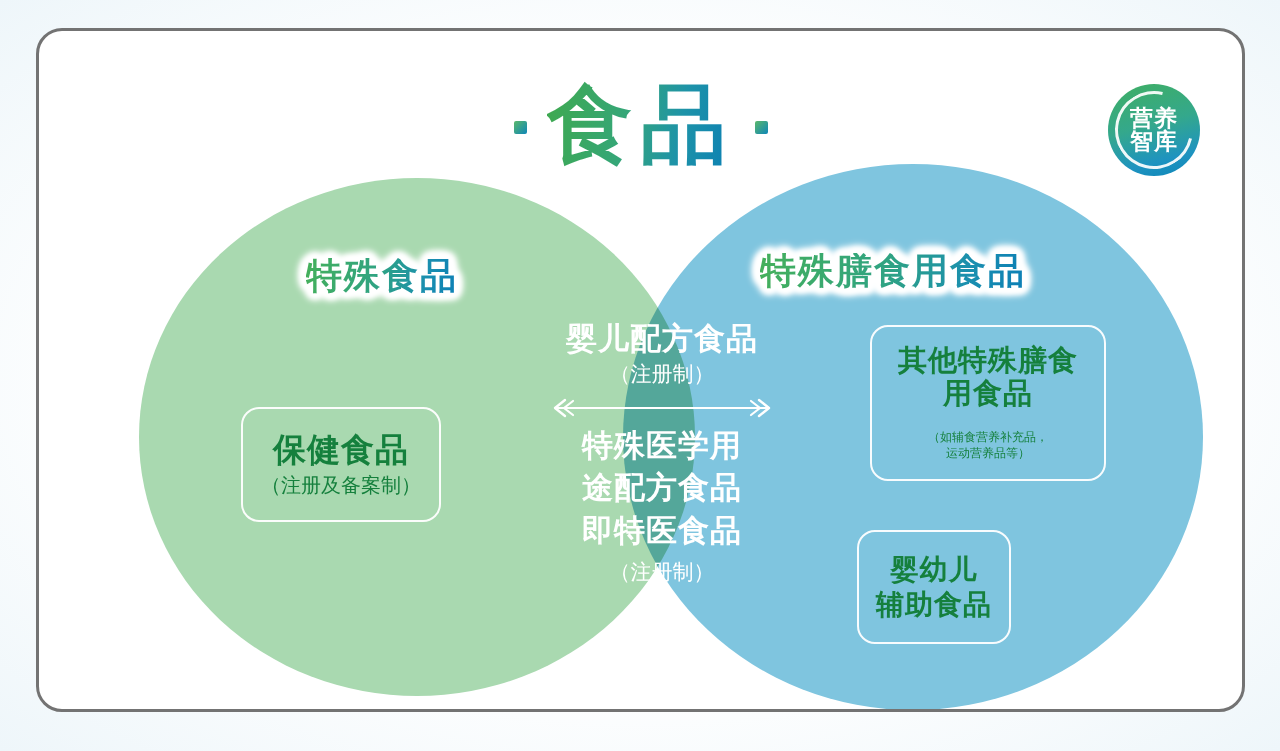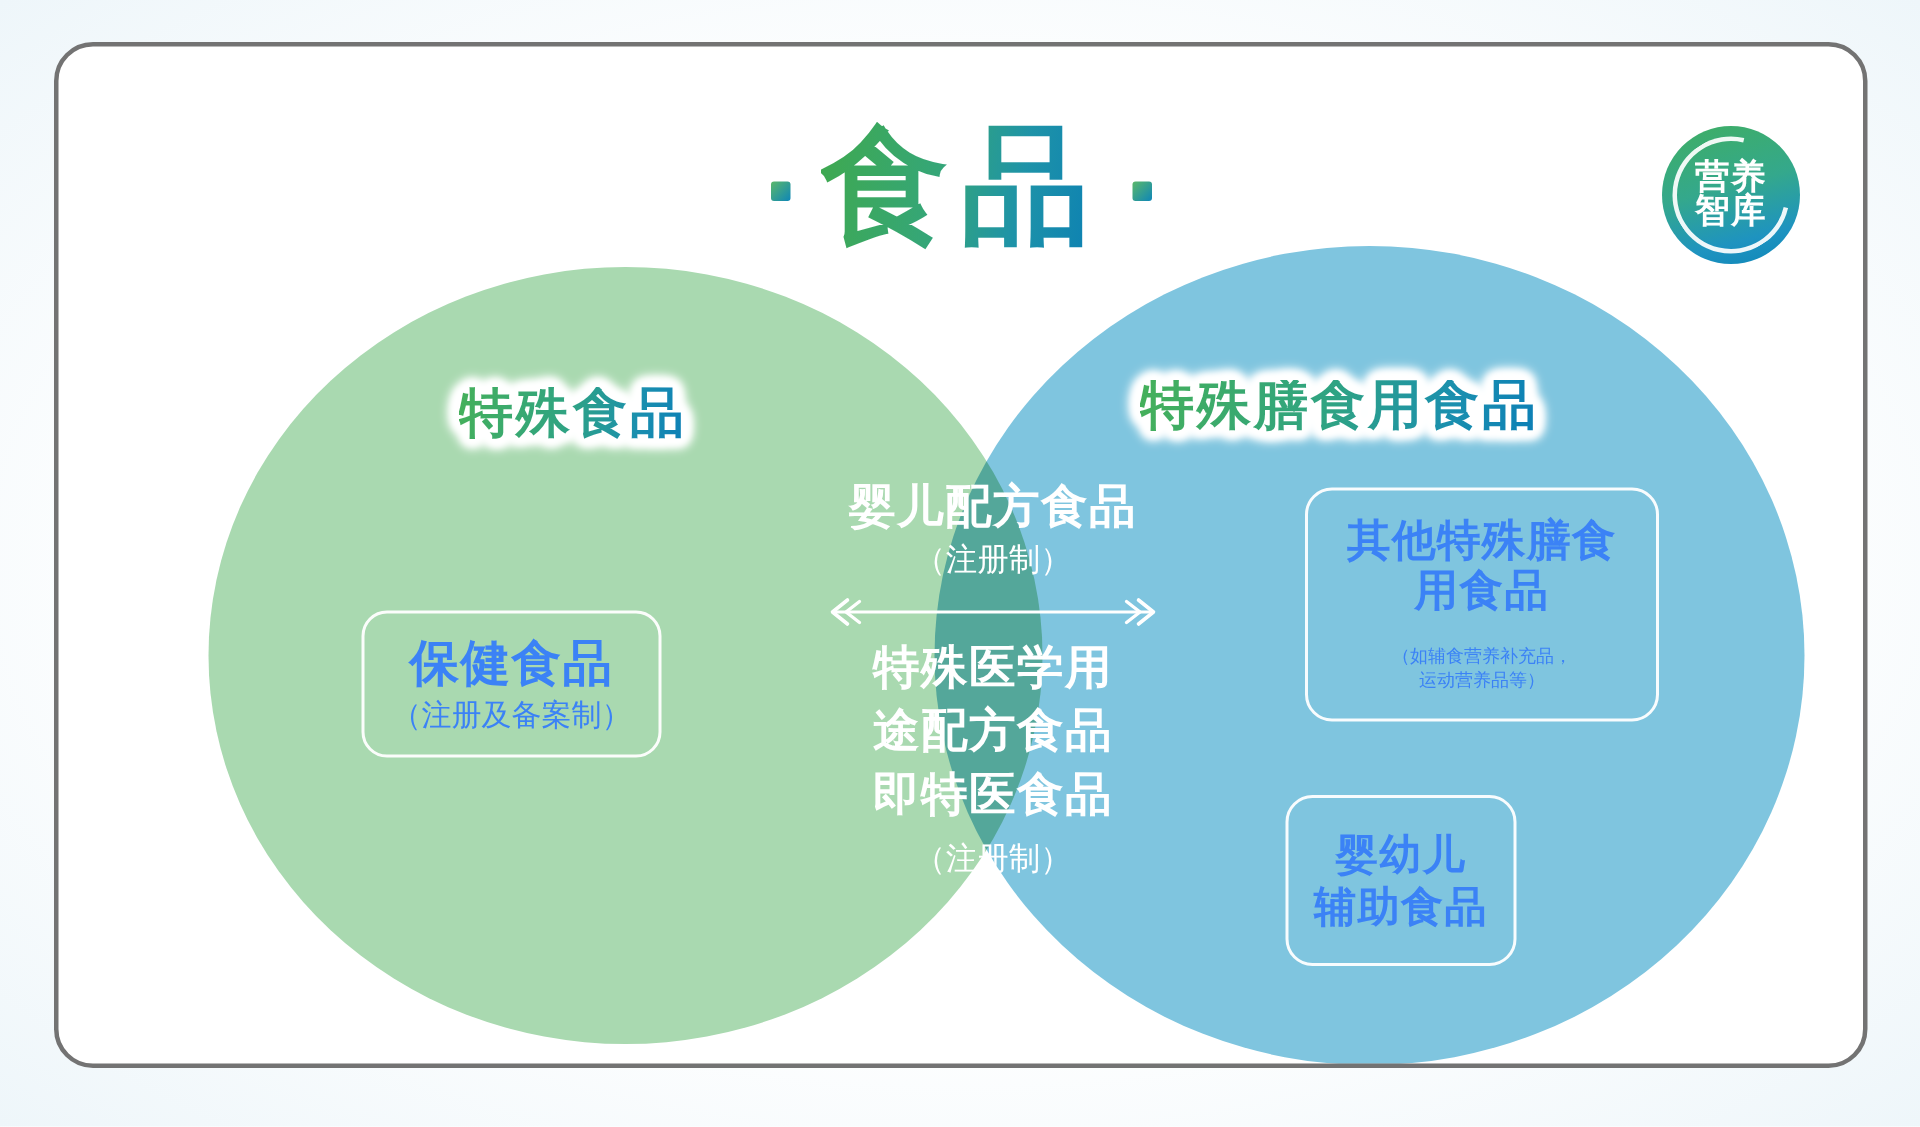--- a/index.html
+++ b/index.html
@@ -142,40 +142,40 @@
             drop-shadow(0 2px 2px #ffffff) drop-shadow(0 -2px 2px #ffffff);
   }
   #label-left-title { left: 267px; top: 227px; }
   #label-right-title { left: 721px; top: 222px; }
 
   
   .outline-box {
     position: absolute;
     border: 2px solid rgba(255,255,255,0.95);
     border-radius: 18px;
-    color: #3b82f6;
+    color: #15803d;
     text-align: center;
     display: flex;
     flex-direction: column;
     justify-content: center;
     align-items: center;
     font-family: "DejaVu Sans", "Liberation Sans", sans-serif;
   }
   .box-main {
     font-weight: 900;
     letter-spacing: 1px;
     line-height: 1.12;
   }
   .box-sub {
     font-weight: 400;
     line-height: 1.2;
   }
 
   #box-health {
-    left: 202px; top: 376px; width: 200px; height: 98px; border-radius: 17px;
+    left: 202px; top: 376px; width: 200px; height: 115px;
   }
   #box-health .box-main { font-size: 33px; }
   #box-health .box-sub { font-size: 20px; margin-top: 4px; }
 
   #box-other {
     left: 831px; top: 294px; width: 236px; height: 156px;
     padding: 0 8px;
   }
   #box-other .box-main { font-size: 29px; }
   #box-other .box-sub { font-size: 12px; margin-top: 20px; line-height: 1.35; }

